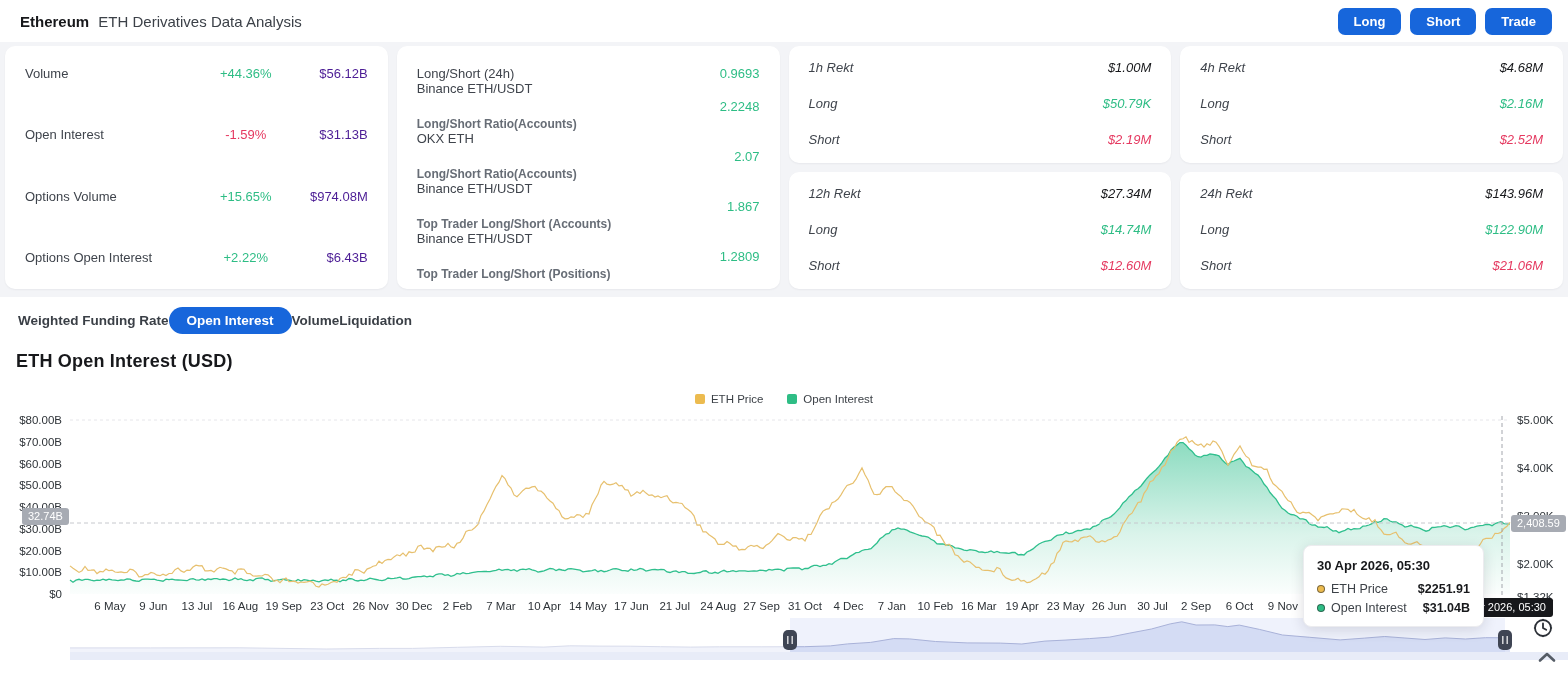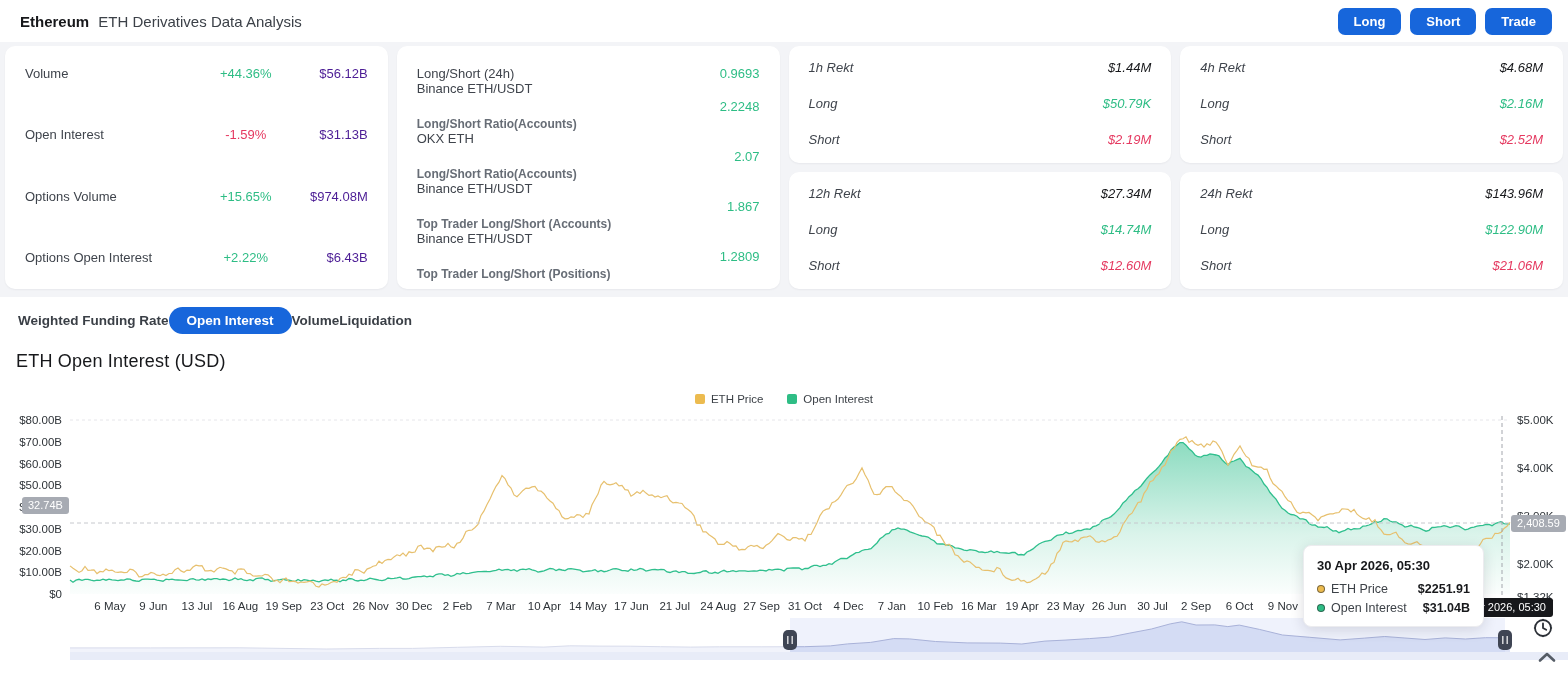--- a/index.html
+++ b/index.html
@@ -28,21 +28,21 @@
   .srow .val { width:86px; text-align:right; color:#4c1d95; font-weight:500; }
   .up { color:#2ebd85 !important; }
   .down { color:#e53960 !important; }
   .neutral { color:#17181b !important; }
 
   
   .tabs { display:flex; align-items:center; margin:9px 0 0 18px; height:28px; }
   .tab { font-size:13.5px; font-weight:700; color:#3a3f46; cursor:pointer; padding:6px 0; border-radius:16px; }
   .tab.active { background:#1766db; color:#fff; padding:6px 18px; }
 
-  .section-title { font-size:18px; font-weight:400; color:#17181b; margin:17px 0 0 16px; letter-spacing:.2px; }
+  .section-title { font-size:18px; font-weight:700; color:#17181b; margin:17px 0 0 16px; letter-spacing:.2px; }
 
   
   .legend { display:flex; justify-content:center; gap:24px; margin-top:21px; align-items:center; }
   .legend-item { display:flex; align-items:center; gap:6px; font-size:11.5px; color:#3c4147; cursor:pointer; }
   .legend-swatch { width:10px; height:10px; border-radius:2px; display:inline-block; }
 
   
   .chart-region { position:relative; height:268px; margin-top:5px; overflow:hidden; }
   .chart-region svg { position:absolute; left:0; top:0; }
   .axis-badge { position:absolute; background:#a7abb3; color:#fff; font-size:11px; font-weight:500; padding:2px 6px 3px; border-radius:3px; z-index:2; }
@@ -113,21 +113,21 @@
         </div>
         <div class="srow">
           <span class="lbl">Binance ETH/USDT<span class="sub">Top Trader Long/Short (Positions)</span></span>
           <span class="val up">1.2809</span>
         </div>
       </div>
     <div class="stack" id="rekt-a">
         <div class="card half">
           <div class="srow">
             <span class="lbl">1h Rekt</span>
-            <span class="val neutral">$1.44M</span>
+            <span class="val neutral">$1.00M</span>
           </div>
           <div class="srow">
             <span class="lbl">Long</span>
             <span class="val up">$50.79K</span>
           </div>
           <div class="srow">
             <span class="lbl">Short</span>
             <span class="val down">$2.19M</span>
           </div>
         </div>
@@ -266,21 +266,21 @@
         <line x1="787.8" y1="226" x2="787.8" y2="234" stroke="rgba(255,255,255,.85)" stroke-width="1.4"></line>
         <line x1="792.2" y1="226" x2="792.2" y2="234" stroke="rgba(255,255,255,.85)" stroke-width="1.4"></line>
       </g>
       <g>
         <rect x="1498" y="220" width="14" height="20" rx="5" fill="#3f4554"></rect>
         <line x1="1502.8" y1="226" x2="1502.8" y2="234" stroke="rgba(255,255,255,.85)" stroke-width="1.4"></line>
         <line x1="1507.2" y1="226" x2="1507.2" y2="234" stroke="rgba(255,255,255,.85)" stroke-width="1.4"></line>
       </g>
     </svg>
 
-  <div class="axis-badge" style="left:22px; top:87px;">32.74B</div>
+  <div class="axis-badge" style="left:22px; top:98px;">32.74B</div>
   <div class="axis-badge" style="left:1511px; top:105px;">2,408.59</div>
   <div class="date-badge" style="left:1446px; top:188px;">30 Apr 2026, 05:30</div>
 
   <div class="tooltip" style="left:1303px; top:135px;">
     <div class="tooltip-title">30 Apr 2026, 05:30</div>
     <div id="tooltip-rows">
         <div class="tooltip-row">
           <span class="dot" style="background: rgb(236, 187, 79);"></span>
           <span class="tlabel">ETH Price</span>
           <span class="tval">$2251.91</span>

